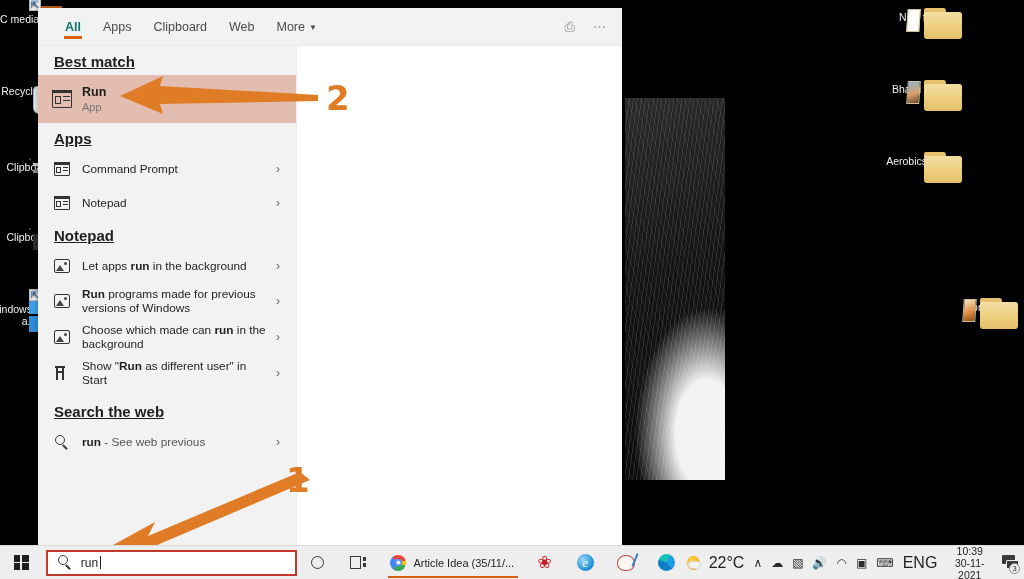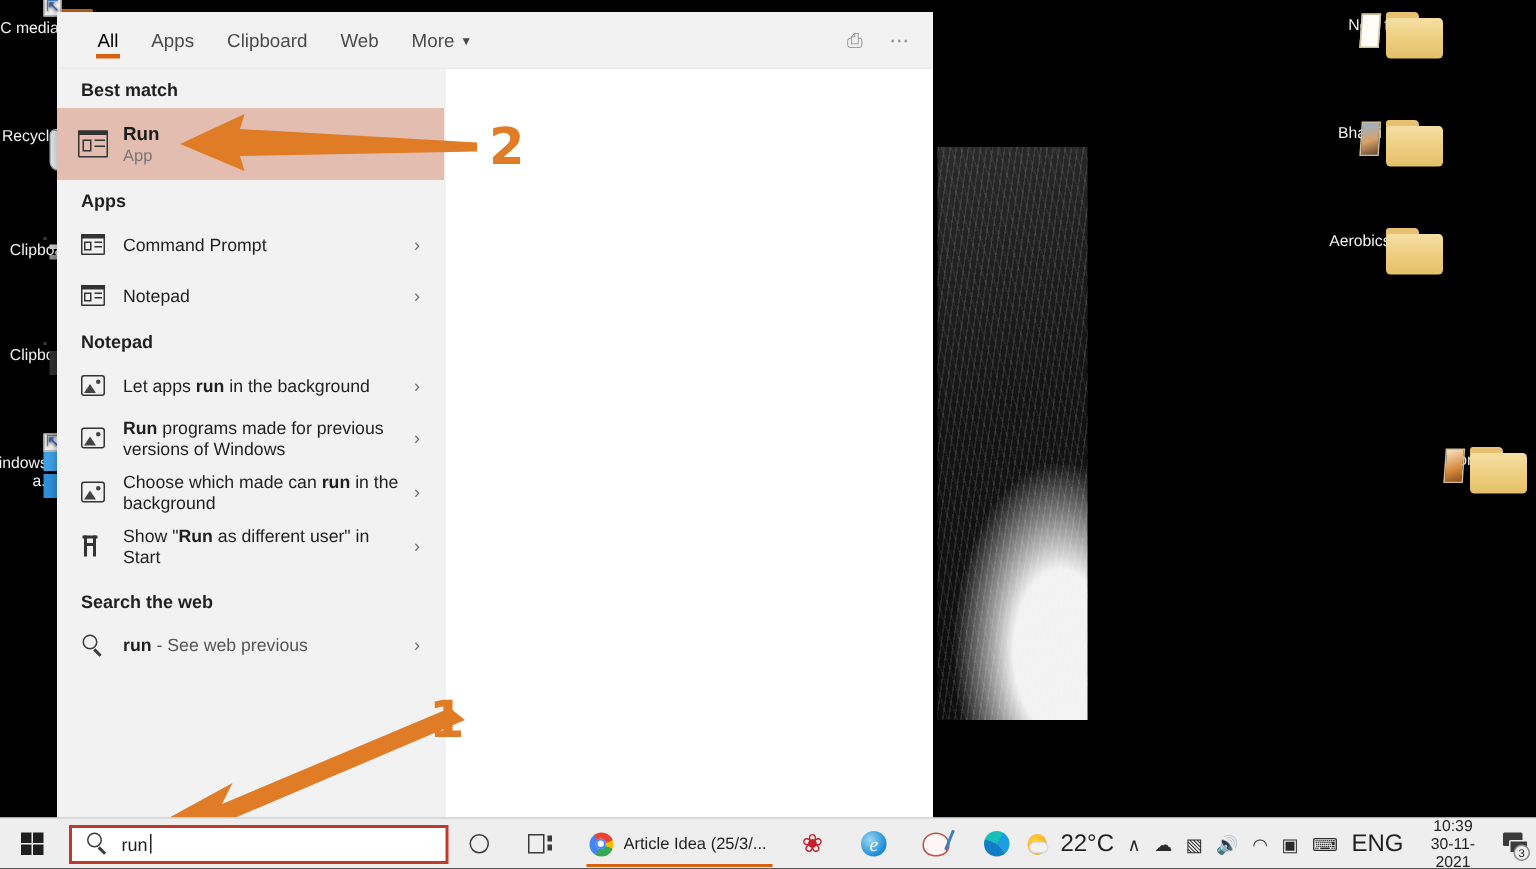--- a/index.html
+++ b/index.html
@@ -123,39 +123,40 @@
     display: flex; align-items: center;
     padding-left: 16px;
     position: relative;
     border-bottom: 1px solid #eaeaea;
   }
   .tab {
     font-size: 12.5px; color: #4a4a4a;
     padding: 0 11px; height: 38px; line-height: 38px;
     position: relative; cursor: default; white-space: nowrap;
   }
-  .tab.active { color: #000000; font-weight: normal; }
+  .tab.active { color: #0f766e; font-weight: bold; }
   .tab.active::after {
     content: ""; position: absolute; left: 10px; right: 10px; bottom: 7px;
     height: 3px; background: #d8600f;
   }
   .tab .caret { font-size: 8px; margin-left: 4px; position: relative; top: -1px; }
   #tabbar .spacer { flex: 1; }
   .tbicon { color: #8a8a8a; padding: 0 9px; font-size: 13px; }
 
   #panelBody { flex: 1; display: flex; min-height: 0; }
   #leftCol {
     width: 258px; background: #f2f2f2;
     overflow: hidden; position: relative;
   }
   #rightCol { flex: 1; background: #fff; border-left: 1px solid #eee; }
 
   .section-head {
-    font-size: 12px; font-weight: bold; color: #1f1f1f;
+    font-size: 15px; font-weight: bold; color: #1f1f1f;
     padding: 7px 0 5px 16px;
+    text-decoration: underline;
   }
 
   .row {
     display: flex; align-items: center;
     min-height: 34px;
     padding: 4px 8px 4px 14px;
     gap: 10px;
   }
   .row .ico { width: 20px; flex: 0 0 20px; display: flex; justify-content: center; }
   .row .txt { flex: 1; font-size: 11.8px; color: #1f1f1f; line-height: 14px; }
@@ -562,21 +563,21 @@
     <div class="tb-btn">
       <span class="taskview">
         <span class="m"></span>
           <span class="r1"></span>
           <span class="r2"></span>
       </span>
     </div>
 
     <div id="chromeTask">
       <span class="chrome-logo"></span>
-      <span class="label">Article Idea (25/3/...</span>
+      <span class="label">Article Idea (35/11/...</span>
     </div>
 
     <div class="tb-btn">
       <span class="mapleleaf">❀</span>
     </div>
     <div class="tb-btn">
       <span class="ie-logo"></span>
     </div>
     <div class="tb-btn">
       <span class="paint-logo">

